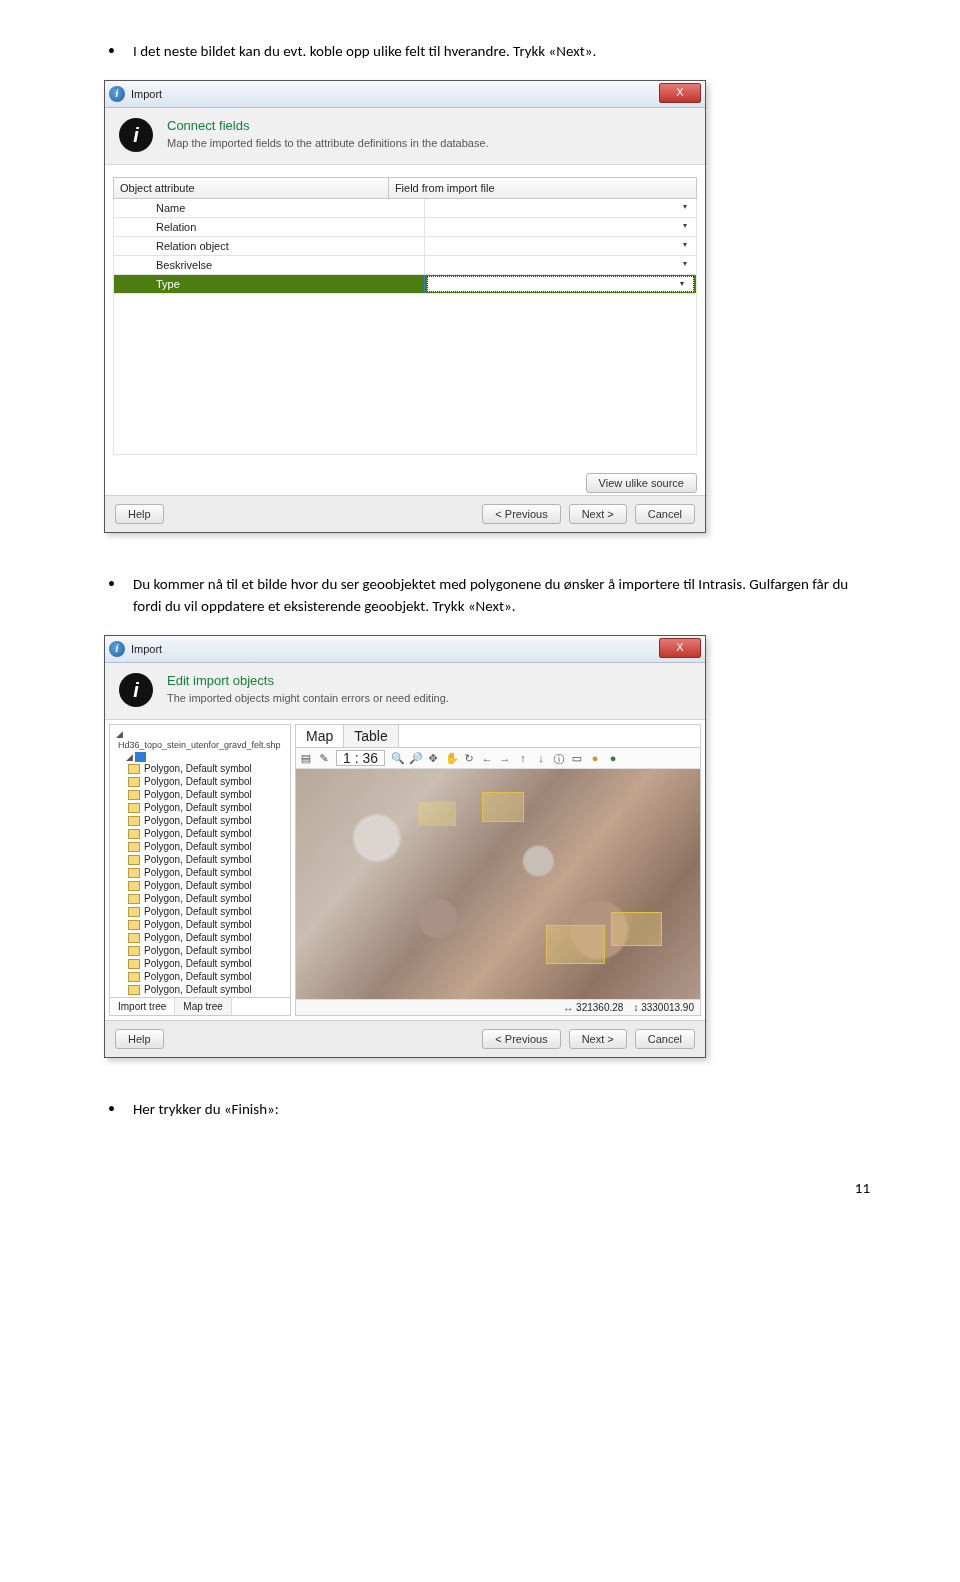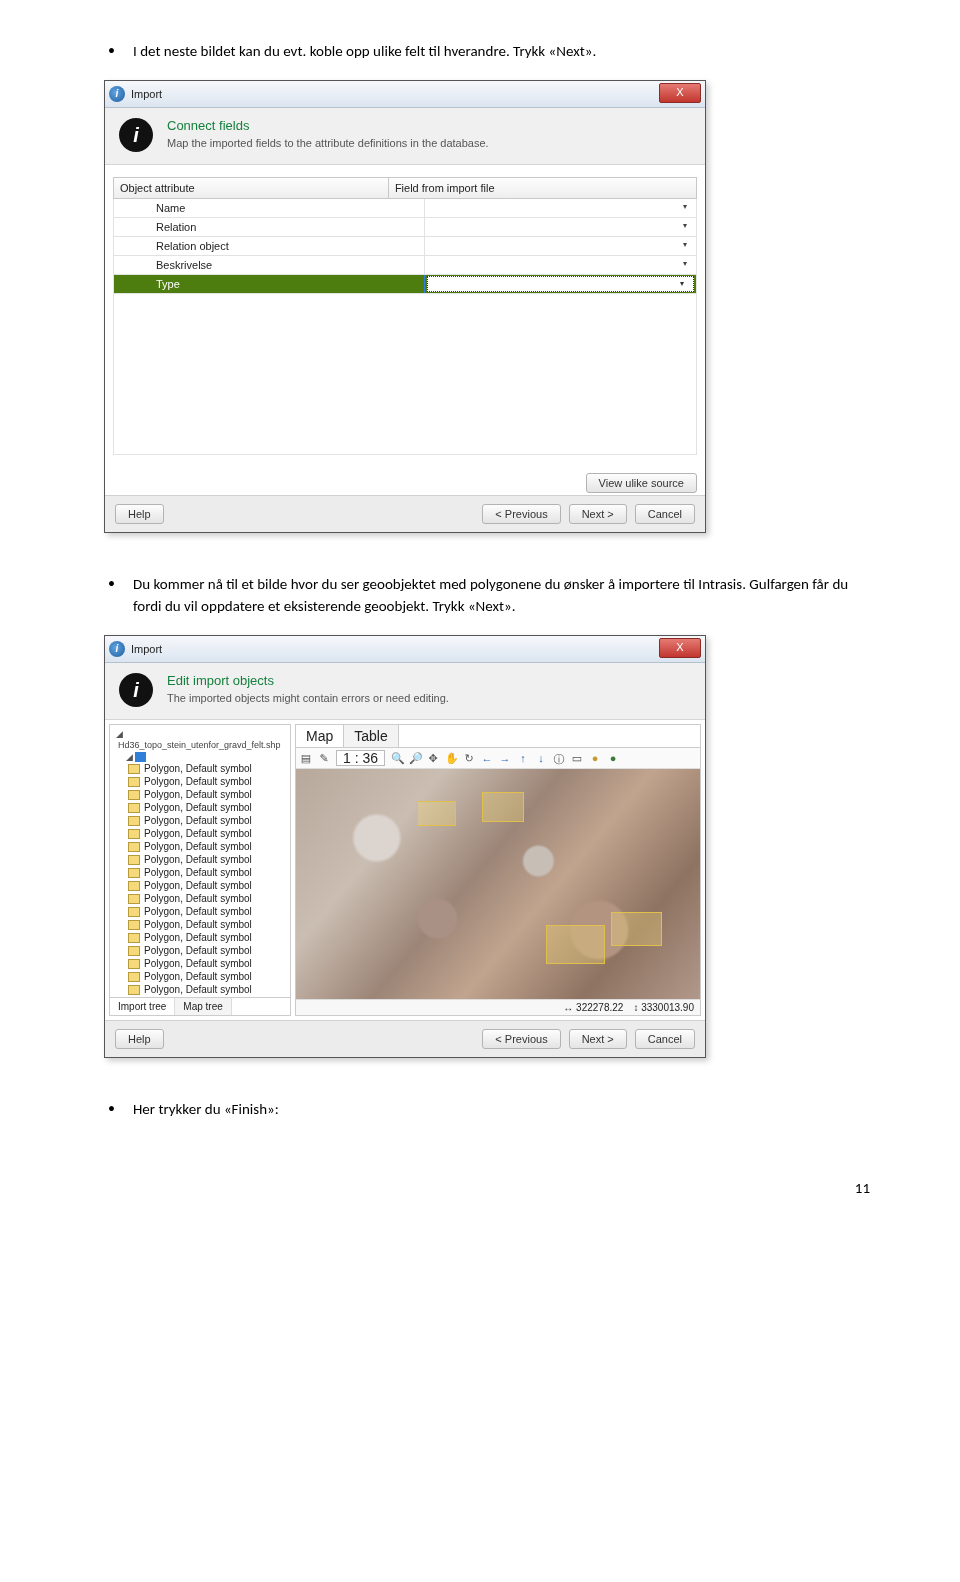--- a/index.html
+++ b/index.html
@@ -517,21 +517,21 @@
         <span class="map-tool-ico" style="color:#c69b2e">●</span>
         <span class="map-tool-ico" style="color:#3b7a3b">●</span>
       </div>
       <div class="map-canvas">
         <div class="map-poly" style="left:62%;top:68%;width:14%;height:16%;"></div>
         <div class="map-poly" style="left:78%;top:62%;width:12%;height:14%;"></div>
         <div class="map-poly" style="left:46%;top:10%;width:10%;height:12%;"></div>
         <div class="map-poly" style="left:30%;top:14%;width:9%;height:10%;"></div>
       </div>
       <div class="map-status">
-        <span>↔ 322278.22</span>
+        <span>↔ 321360.28</span>
         <span>↕ 3330013.90</span>
       </div>
     </div>
   </div>
   <div class="dlg-footer">
     <div class="dlg-btn">Help</div>
     <div class="spacer"></div>
     <div class="dlg-btn">&lt; Previous</div>
     <div class="dlg-btn">Next &gt;</div>
     <div class="dlg-btn">Cancel</div>

